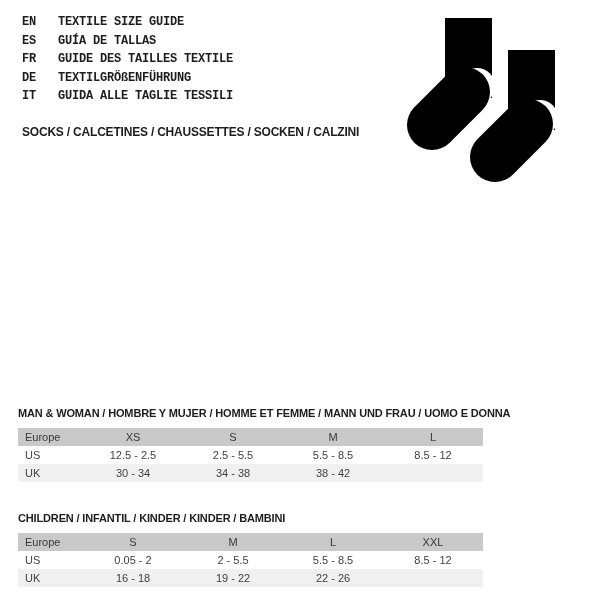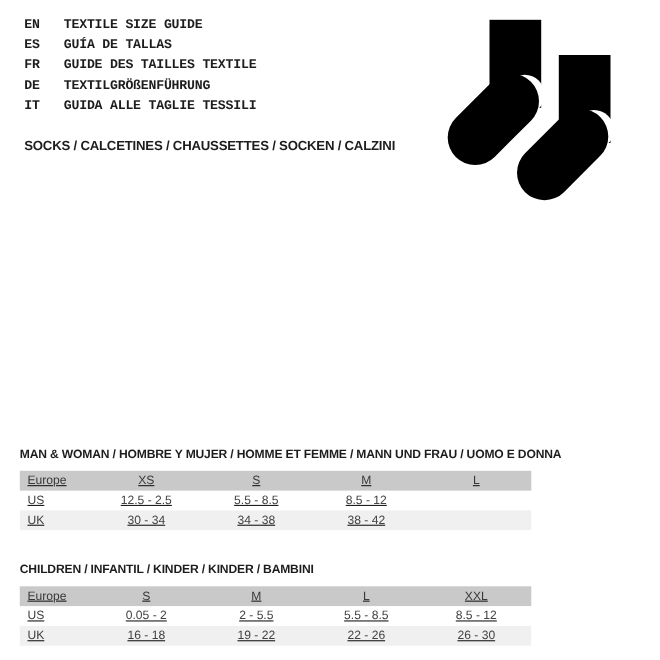--- a/index.html
+++ b/index.html
@@ -70,21 +70,21 @@
 
   .table-title {
     font-size: 11px;
     font-weight: bold;
     letter-spacing: -0.15px;
     line-height: 13px;
     margin-bottom: 8px;
     white-space: nowrap;
     color: var(--heading-text, #1d1d1d);
   }
-  .table { width: 100%; text-decoration: underline; }
+  .table { width: 100%; }
   .trow {
     display: grid;
     grid-template-columns: 65px 1fr 1fr 1fr 1fr;
     height: 18px;
     line-height: 18px;
     font-size: 11px;
     color: var(--text, #414141);
   }
   .trow.head { background: var(--table-header-bg, #c9c9c9); color: #383838; }
   .trow.alt  { background: var(--row-alt-bg, #f0f0f0); }
@@ -142,20 +142,21 @@
       <div class="trow head">
         <span class="cell region">Europe</span>
         <span class="cell">XS</span>
         <span class="cell">S</span>
         <span class="cell">M</span>
         <span class="cell">L</span>
       </div>
       <div class="trow">
         <span class="cell region">US</span>
         <span class="cell">12.5 - 2.5</span>
+        <span class="cell">2.5 - 5.5</span>
         <span class="cell">5.5 - 8.5</span>
         <span class="cell">8.5 - 12</span>
       </div>
       <div class="trow alt">
         <span class="cell region">UK</span>
         <span class="cell">30 - 34</span>
         <span class="cell">34 - 38</span>
         <span class="cell">38 - 42</span>
       </div>
     </div>
@@ -176,18 +177,17 @@
         <span class="cell">0.05 - 2</span>
         <span class="cell">2 - 5.5</span>
         <span class="cell">5.5 - 8.5</span>
         <span class="cell">8.5 - 12</span>
       </div>
       <div class="trow alt">
         <span class="cell region">UK</span>
         <span class="cell">16 - 18</span>
         <span class="cell">19 - 22</span>
         <span class="cell">22 - 26</span>
-        <span class="cell">26 - 30</span>
       </div>
     </div>
   </section>
 
 </div>
 
 </body></html>

